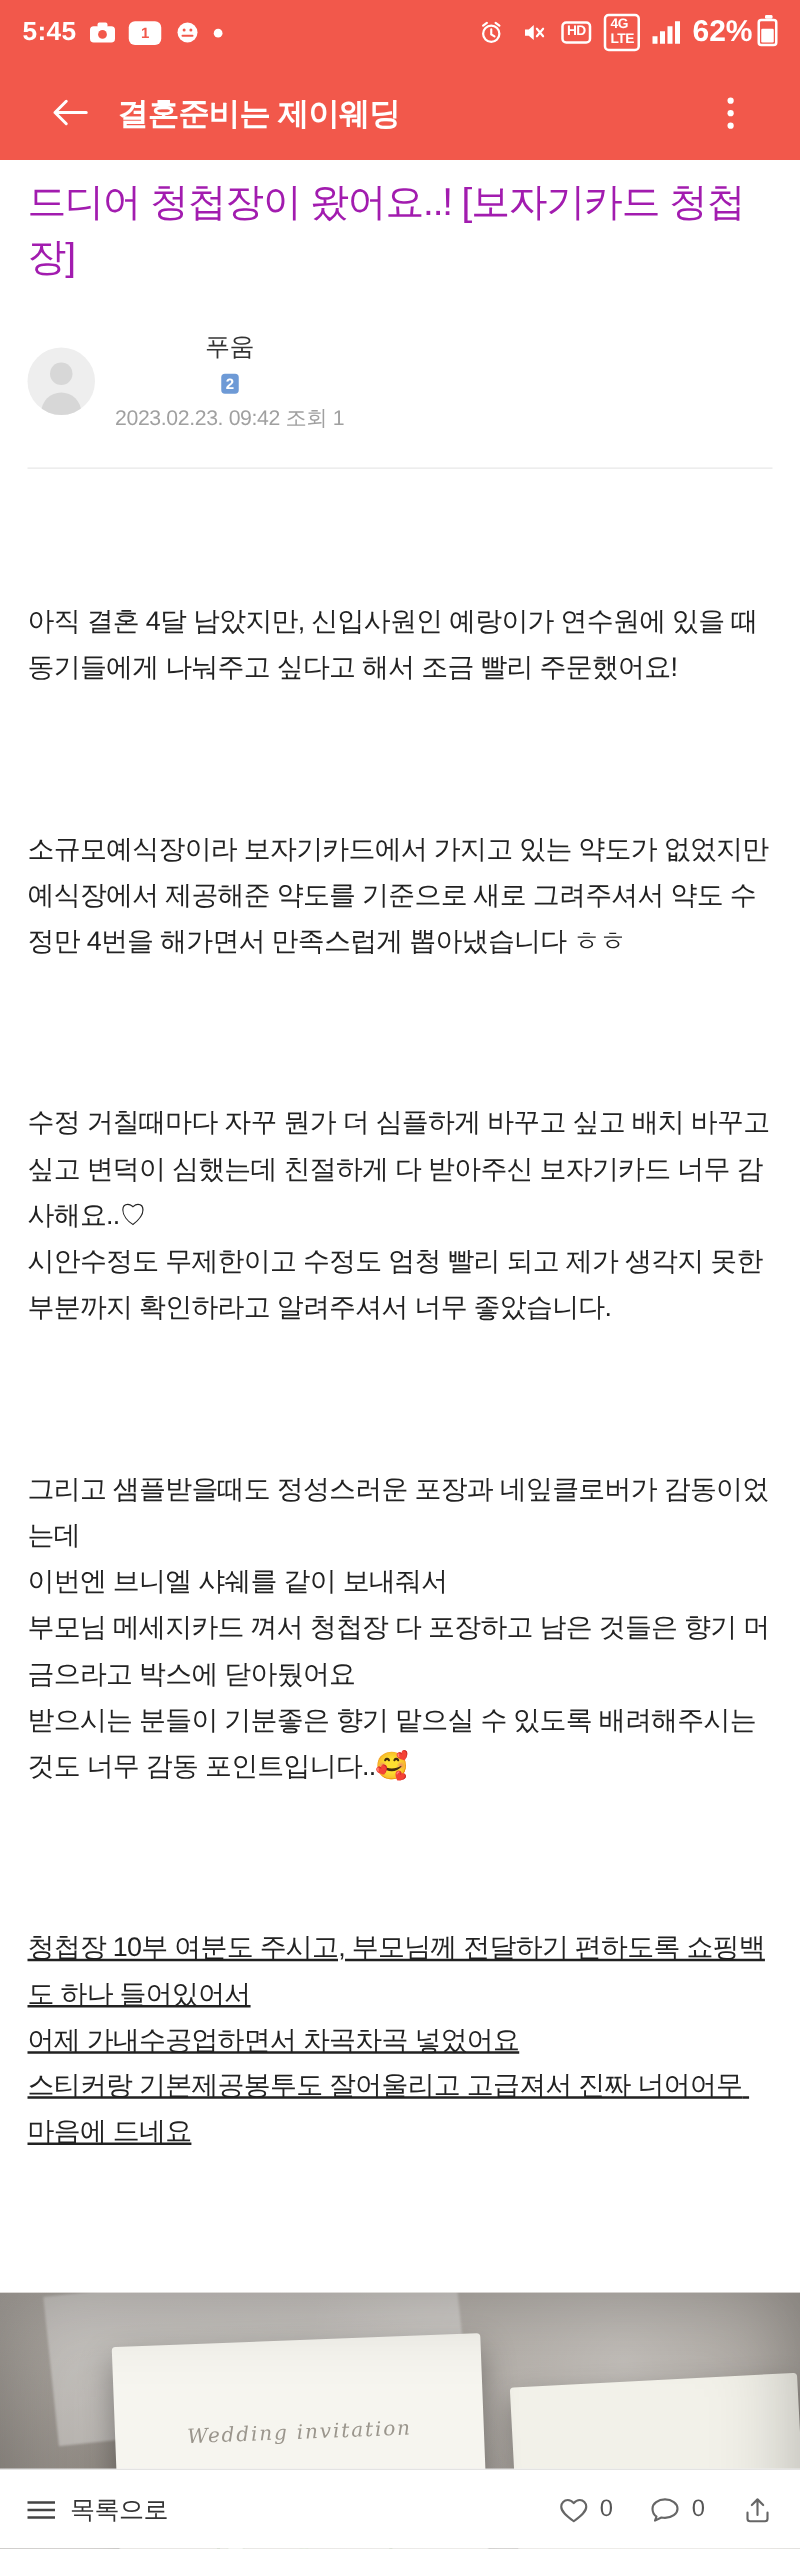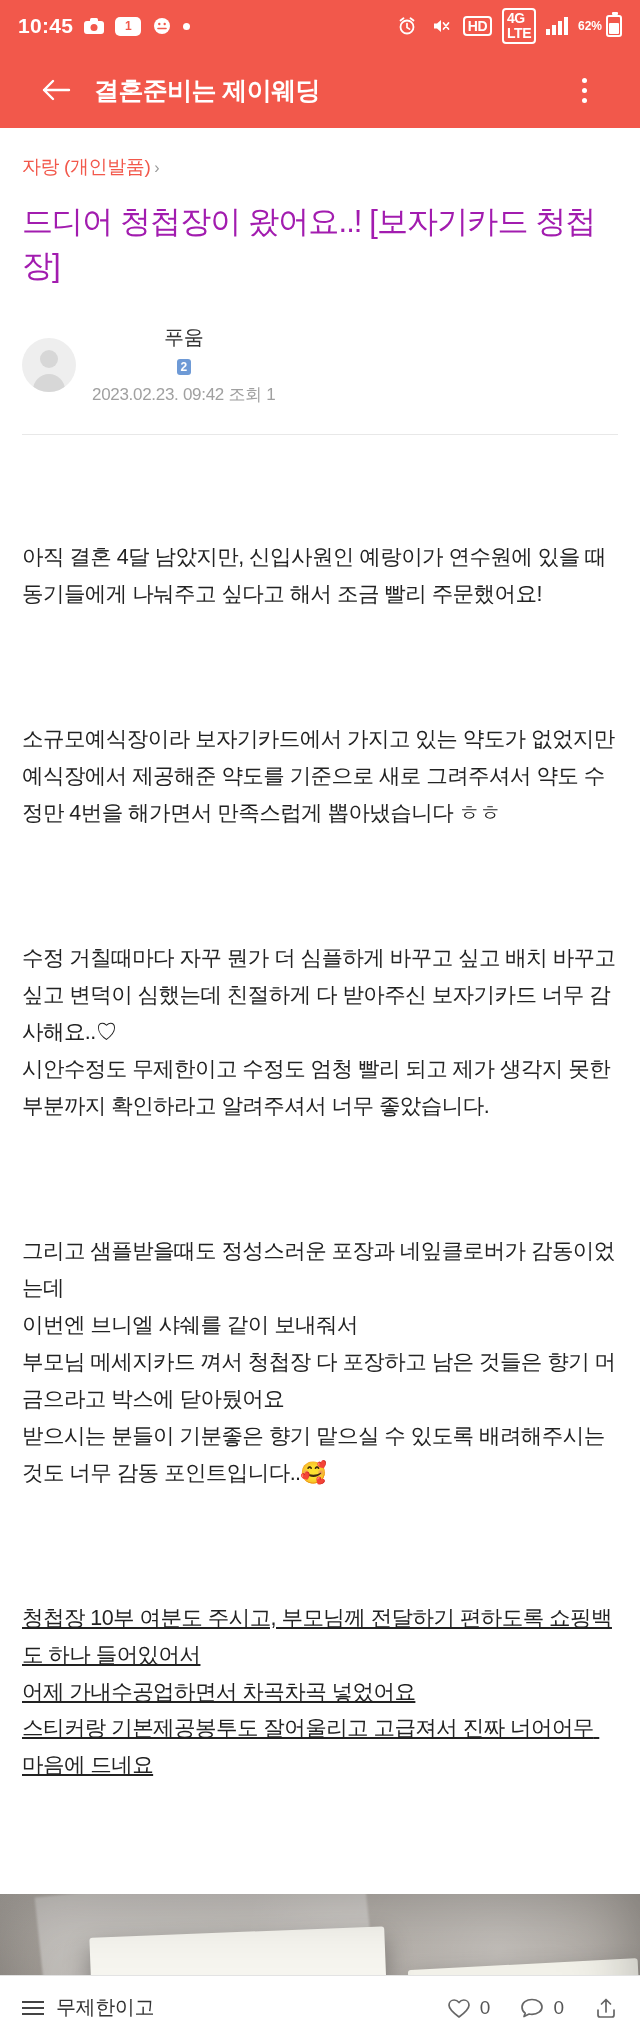--- a/index.html
+++ b/index.html
@@ -59,39 +59,39 @@
   .status-right {
     margin-left: auto;
     display: flex;
     align-items: center;
     gap: 10px;
     font-size: 18px;
   }
   .sb-box {
     border: 2px solid #ffffff;
     border-radius: 4px;
-    font-size: 14px;
+    font-size: 11px;
     font-weight: bold;
     padding: 1px 3px;
     line-height: 1.05;
     letter-spacing: -0.5px;
   }
   .sb-bars {
     display: inline-flex;
     align-items: flex-end;
     gap: 2px;
     height: 18px;
   }
   .sb-bars i { width: 4px; background: #ffffff; display: block; }
   .sb-bars i:nth-child(1){ height: 6px; }
   .sb-bars i:nth-child(2){ height: 10px; }
   .sb-bars i:nth-child(3){ height: 14px; }
   .sb-bars i:nth-child(4){ height: 18px; }
   .sb-batt {
-    font-size: 12px;
+    font-size: 24px;
     font-weight: bold;
     display: inline-flex;
     align-items: center;
     gap: 4px;
   }
   .batt-shape {
     width: 16px; height: 22px;
     border: 2px solid #ffffff;
     border-radius: 3px;
     position: relative;
@@ -332,21 +332,21 @@
   }
   .bar-item svg { display: block; }
 </style>
 </head>
 <body>
 
 <div class="phone">
 
   <div class="status-bar">
     <div class="status-left">
-      <span class="status-time">10:45</span>
+      <span class="status-time">5:45</span>
       <span class="sb-icon">
         <svg width="22" height="18" viewBox="0 0 22 18">
             <rect x="1" y="4" width="20" height="13" rx="3" fill="#fff"></rect>
             <rect x="7" y="1" width="8" height="4" rx="1.5" fill="#fff"></rect>
             <circle cx="11" cy="10.5" r="3.5" fill="#f2584b"></circle>
           </svg>
       </span>
       <span class="sb-badge">1</span>
       <span class="sb-icon">
         <svg width="20" height="20" viewBox="0 0 20 20">
@@ -396,23 +396,20 @@
     <div class="app-title">결혼준비는 제이웨딩</div>
     <div class="more-dots">
       <span></span>
         <span></span>
         <span></span>
     </div>
   </div>
 
   <div class="content">
 
-    <div class="breadcrumb">
-      <span>자랑 (개인발품)</span><span class="chev">›</span>
-    </div>
 
     <h1 class="post-title">드디어 청첩장이 왔어요..! [보자기카드 청첩장]</h1>
 
     <div class="author-row">
       <div class="avatar"></div>
       <div class="author-meta">
         <div class="author-name-line">
           <span>푸움</span>
           <span class="lv-badge">2</span>
         </div>
@@ -485,21 +482,21 @@
     </div>
   </div>
 
   <div class="bottom-bar">
     <div class="list-btn">
       <span class="hamburger">
           <i></i>
           <i></i>
           <i></i>
         </span>
-      <span>무제한이고</span>
+      <span>목록으로</span>
     </div>
     <div class="bar-right">
       <div class="bar-item">
         <span>
           <svg width="24" height="22" viewBox="0 0 24 22">
               <path d="M12 20C6 15.6 2 12.3 2 8.3 2 5.3 4.3 3 7.2 3c1.8 0 3.5.9 4.8 2.5C13.3 3.9 15 3 16.8 3 19.7 3 22 5.3 22 8.3c0 4-4 7.3-10 11.7z" fill="none" stroke="#666" stroke-width="1.7" stroke-linejoin="round"></path>
             </svg>
         </span>
         <span>0</span>
       </div>

